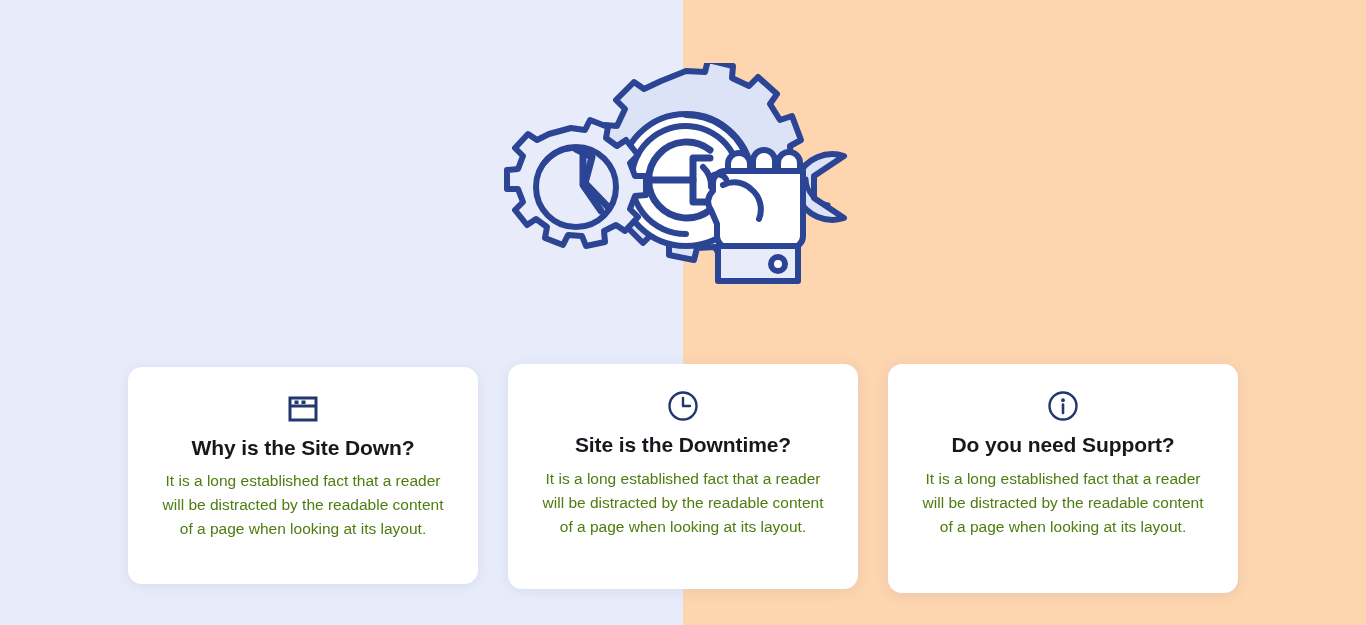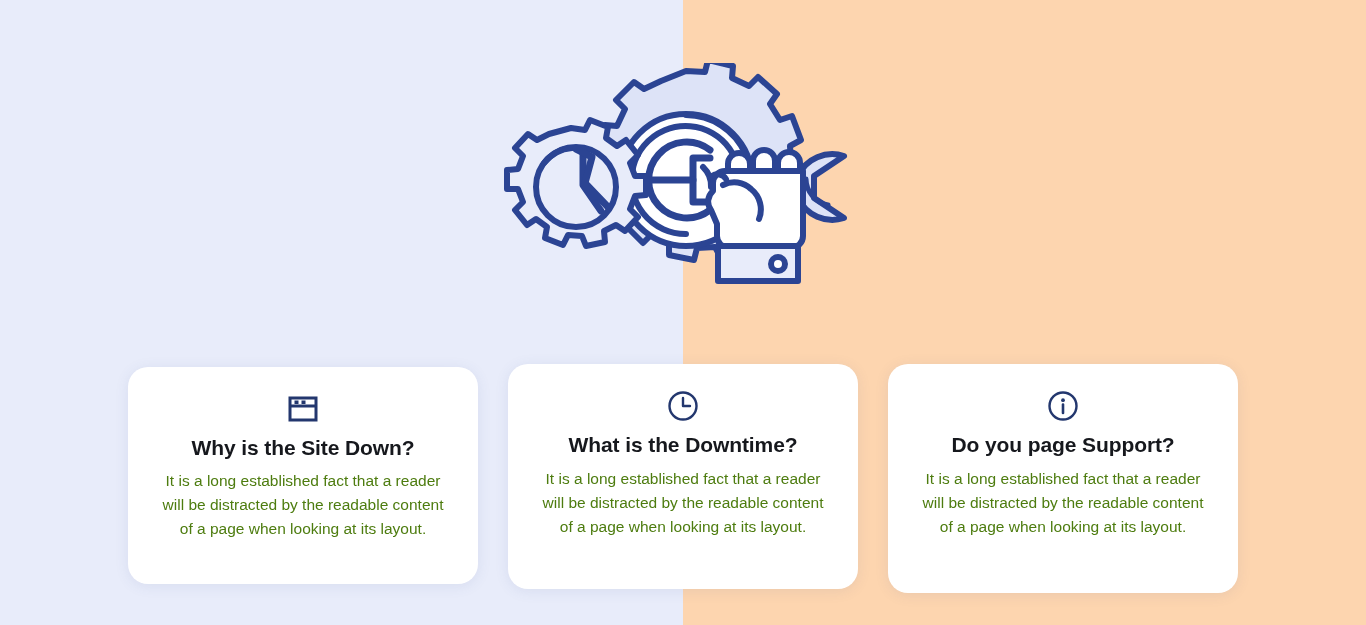--- a/index.html
+++ b/index.html
@@ -54,21 +54,21 @@
   .cards {
     position: absolute;
     left: 0;
     top: 0;
     width: 1366px;
     height: 625px;
   }
   .card {
     position: absolute;
     background: #ffffff;
-    border-radius: 20px;
+    border-radius: 14px;
     box-shadow: 0 2px 14px rgba(70, 86, 150, 0.10);
     box-sizing: border-box;
     text-align: center;
     padding: 22px 24px 20px 24px;
   }
   .card-1 { left: 128px; top: 367px; width: 350px; height: 217px; }
   .card-2 { left: 508px; top: 364px; width: 350px; height: 225px; }
   .card-3 { left: 888px; top: 364px; width: 350px; height: 229px; }
 
   .card-icon {
@@ -203,30 +203,30 @@
       <p class="card-body">It is a long established fact that a reader will be distracted by the readable content of a page when looking at its layout.</p>
     </div>
 
     <div class="card card-2">
       <div class="card-icon">
         <svg width="32" height="32" viewBox="0 0 32 32" xmlns="http://www.w3.org/2000/svg">
           <circle cx="16" cy="16" r="13.5" fill="none" stroke="#23376e" stroke-width="2.4"></circle>
           <path d="M 16 8 L 16 16 L 23 16" fill="none" stroke="#23376e" stroke-width="2.4" stroke-linecap="round" stroke-linejoin="round"></path>
         </svg>
       </div>
-      <h3 class="card-title">What is the Downtime?</h3>
+      <h3 class="card-title">Site is the Downtime?</h3>
       <p class="card-body">It is a long established fact that a reader will be distracted by the readable content of a page when looking at its layout.</p>
     </div>
 
     <div class="card card-3">
       <div class="card-icon">
         <svg width="32" height="32" viewBox="0 0 32 32" xmlns="http://www.w3.org/2000/svg">
           <circle cx="16" cy="16" r="13.5" fill="none" stroke="#23376e" stroke-width="2.4"></circle>
           <circle cx="16" cy="10.2" r="1.9" fill="#23376e"></circle>
           <line x1="16" y1="14.5" x2="16" y2="23" stroke="#23376e" stroke-width="2.6" stroke-linecap="round"></line>
         </svg>
       </div>
-      <h3 class="card-title">Do you page Support?</h3>
+      <h3 class="card-title">Do you need Support?</h3>
       <p class="card-body">It is a long established fact that a reader will be distracted by the readable content of a page when looking at its layout.</p>
     </div>
 
   </div>
 </div>
 
 </body></html>

